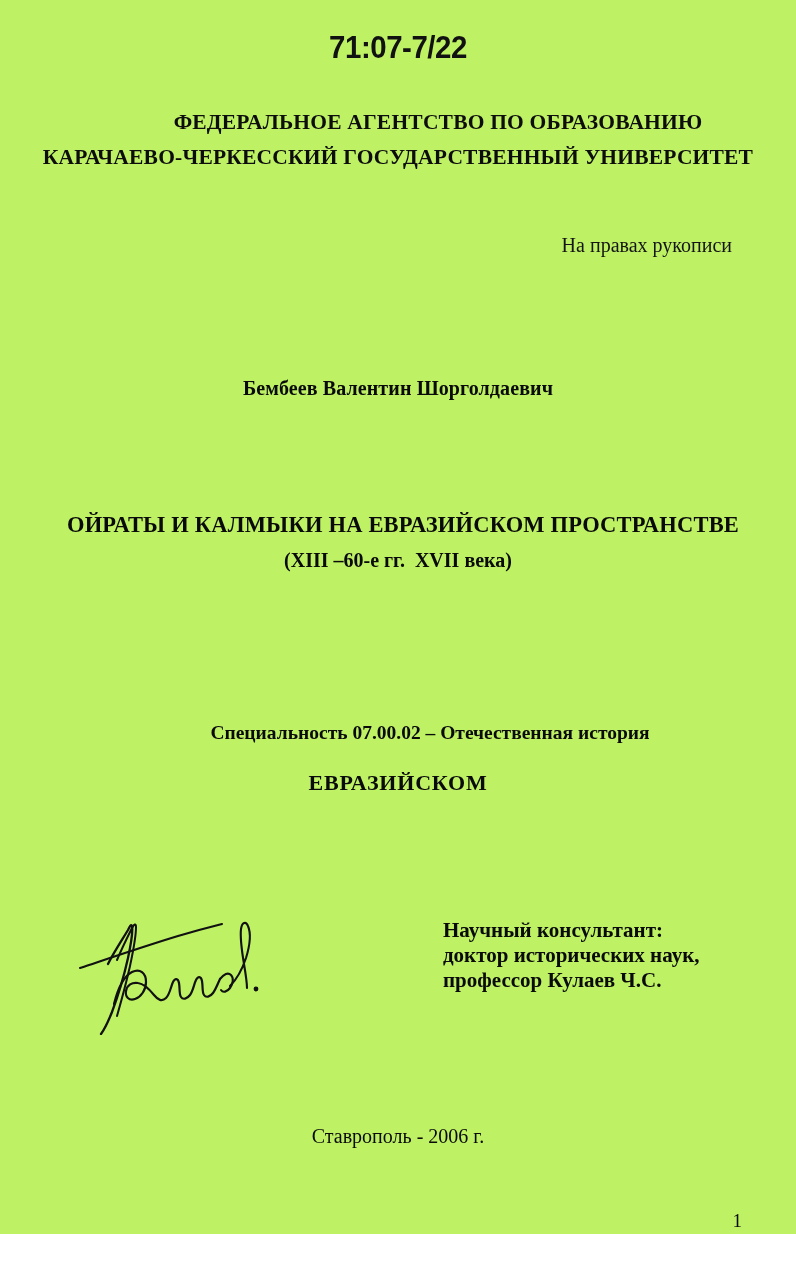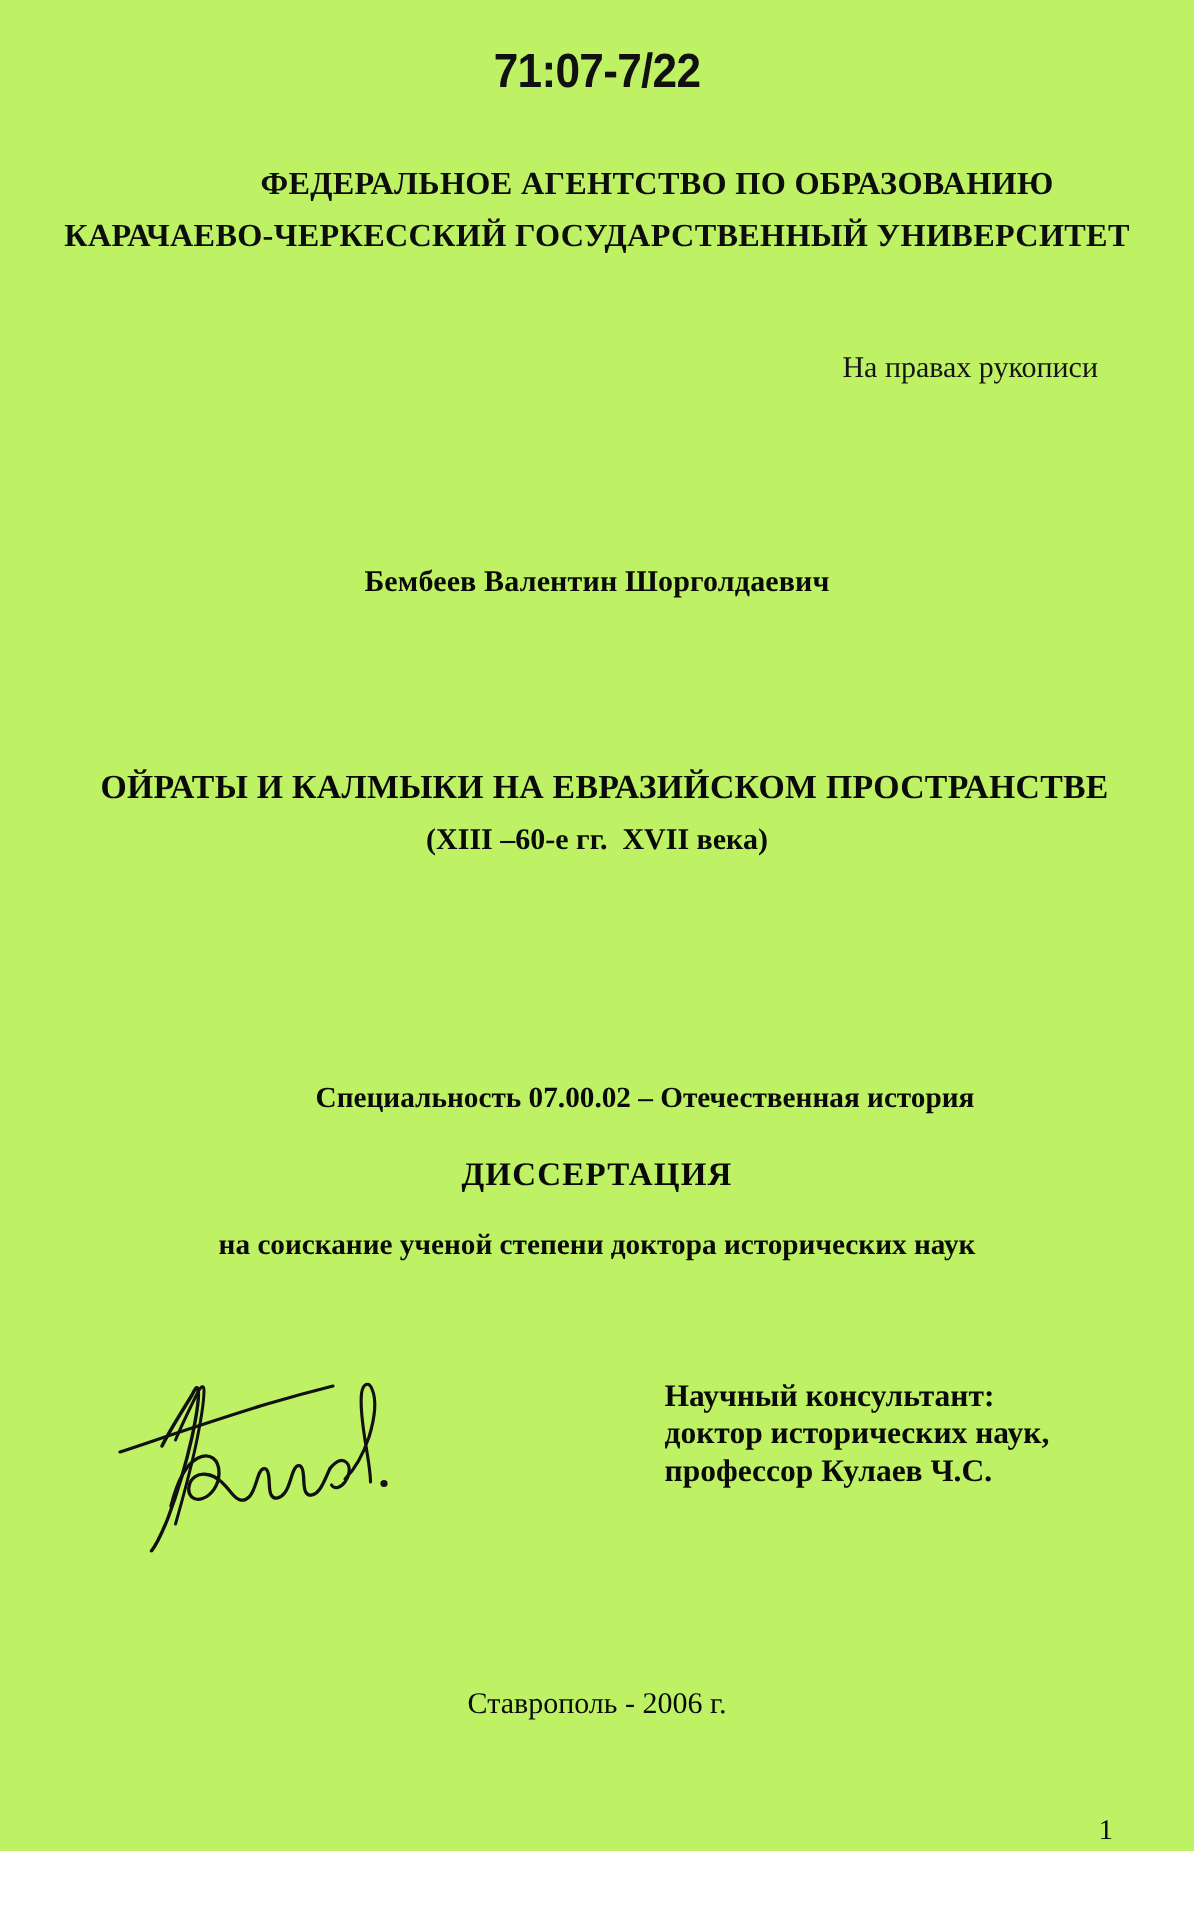--- a/index.html
+++ b/index.html
@@ -175,23 +175,22 @@
   <div class="manuscript-note">На правах рукописи</div>
 
   <div class="author">Бембеев Валентин Шорголдаевич</div>
 
   <div class="title-main">ОЙРАТЫ И КАЛМЫКИ НА ЕВРАЗИЙСКОМ ПРОСТРАНСТВЕ</div>
 
   <div class="title-sub">(XIII –60-е гг.  XVII века)</div>
 
   <div class="specialty">Специальность 07.00.02 – Отечественная история</div>
 
-  <div class="doc-type">ДИССЕРТАЦИЯ</div>
-
-  <div class="degree-line">на соискание ученой степени доктора исторических наук</div>
+  <div class="doc-type">ЕВРАЗИЙСКОМ</div>
+
 
   <div class="advisor">
     <div>Научный консультант:</div>
     <div>доктор исторических наук,</div>
     <div>профессор Кулаев Ч.С.</div>
   </div>
 
   <div class="signature">
     <svg width="230" height="135" viewBox="0 0 230 135" fill="none" xmlns="http://www.w3.org/2000/svg">
       <g stroke="#111111" stroke-linecap="round" stroke-linejoin="round" fill="none">

